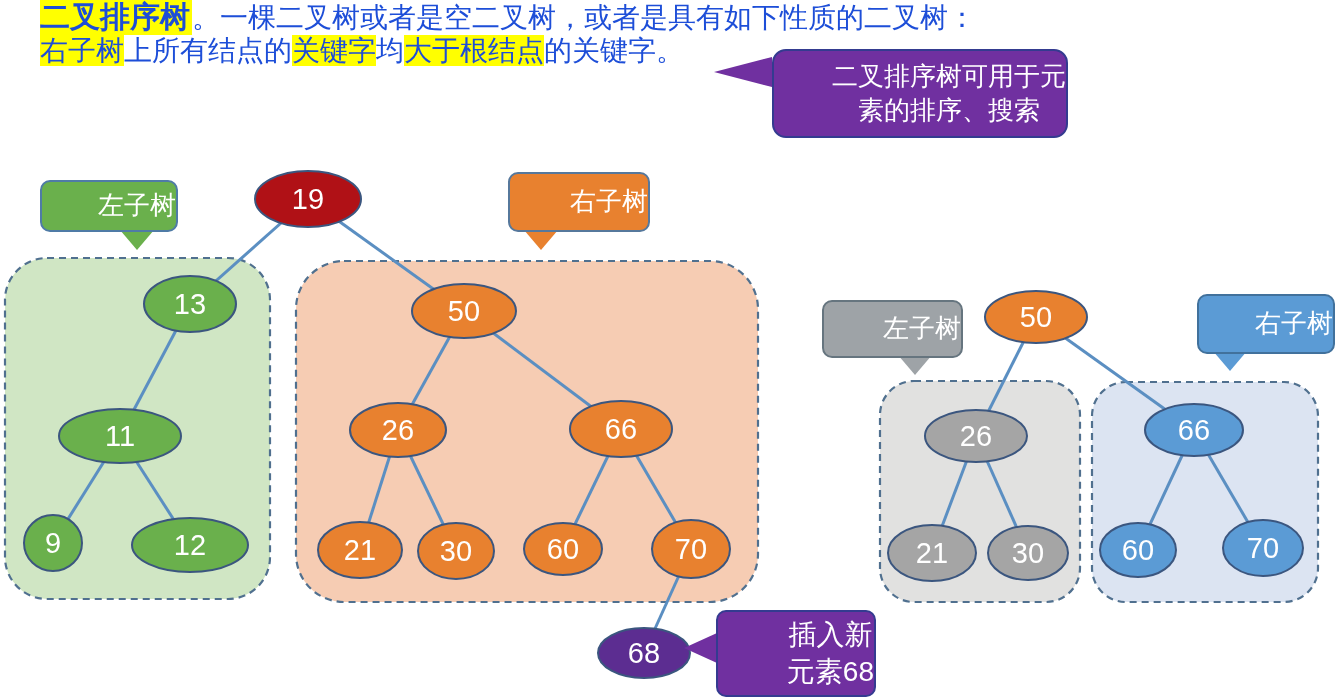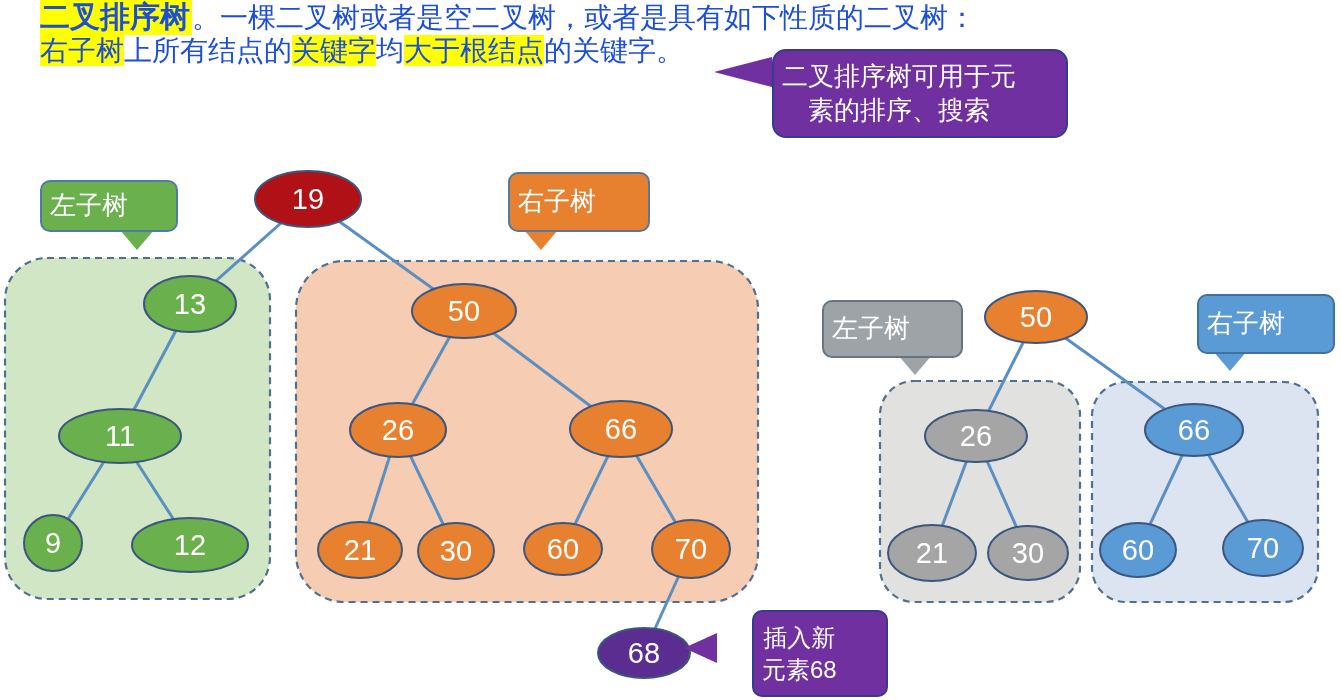--- a/index.html
+++ b/index.html
@@ -28,26 +28,25 @@
   }
   
   #tree-svg{position:absolute;left:0;top:0;}
   
   .callout{
     position:absolute;
     box-sizing:border-box;
     border:2px solid #4f6d96;
     border-radius:10px;
     color:#ffffff;
-    display:flex;align-items:center;justify-content:flex-start;
+    display:flex;align-items:center;justify-content:flex-end;
     text-align:center;
     font-size:26px;
     line-height:1.3;
     white-space:pre-line;
-    padding-left:8px;
   }
   .tail-down{
     position:absolute;width:0;height:0;
     border-left:17px solid transparent;
     border-right:17px solid transparent;
     border-top:20px solid #000;
   }
   .tail-left{
     position:absolute;width:0;height:0;
     border-top:15px solid transparent;
@@ -191,18 +190,18 @@
   </div>
 
   <div class="callout" style="left:822px;top:300px;width:141px;height:58px;background:#9ea3a7;border-color:#66757f;">
     <span>左子树</span>
   </div>
 
   <div class="callout" style="left:1197px;top:294px;width:138px;height:60px;background:#5b9bd5;border-color:#41719c;">
     <span>右子树</span>
   </div>
 
-  <div class="callout" style="left:716px;top:610px;width:136px;height:87px;background:#7030a0;border-color:#343b90;font-size:24px;margin-left:36px;">
+  <div class="callout" style="left:716px;top:610px;width:160px;height:87px;background:#7030a0;border-color:#343b90;font-size:28px;">
     <span>插入新
 元素68</span>
   </div>
 
 </div>
 
 </body></html>

